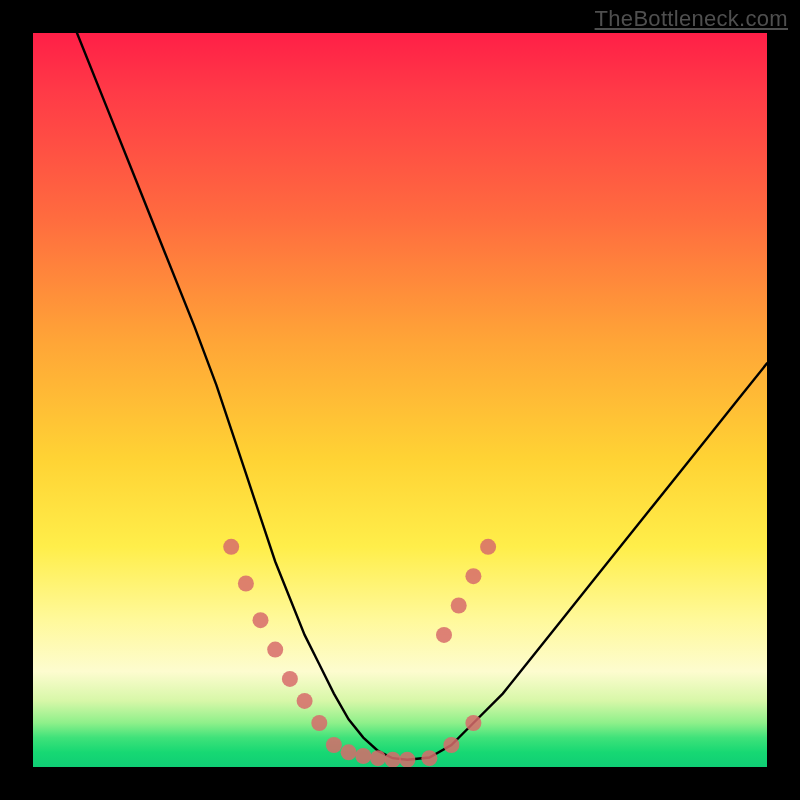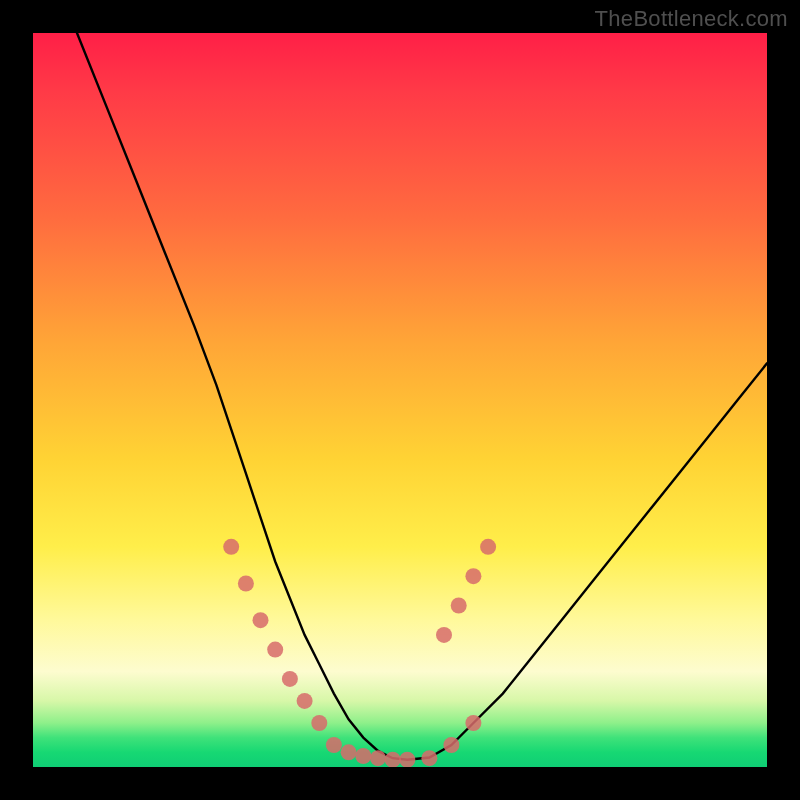--- a/index.html
+++ b/index.html
@@ -49,20 +49,21 @@
     height: 734px;
   }
   .watermark {
     position: absolute;
     top: 6px;
     right: 12px;
     color: #4f4f4f;
     font-size: 22px;
     font-weight: 500;
     letter-spacing: 0.3px;
+    text-decoration: underline;
   }
 </style>
 </head>
 <body>
 
 <div class="frame">
   <div class="plot"></div>
 
   <svg class="overlay" viewBox="0 0 734 734">
     <path d="M44.0 0.0 L73.4 73.4 L102.8 146.8 L132.1 220.2 L161.5 293.6 L183.5 352.3 L198.2 396.4 L212.9 440.4 L227.5 484.4 L242.2 528.5 L256.9 565.2 L271.6 601.9 L286.3 631.2 L300.9 660.6 L315.6 686.3 L330.3 704.6 L345.0 717.9 L359.7 725.2 L374.3 726.7 L396.4 724.5 L418.4 712.0 L440.4 690.0 L469.8 660.6 L499.1 623.9 L528.5 587.2 L557.8 550.5 L587.2 513.8 L616.6 477.1 L645.9 440.4 L675.3 403.7 L704.6 367.0 L734.0 330.3" id="curve-path" fill="none" stroke="#000" stroke-width="2.4" stroke-linecap="round"></path>

